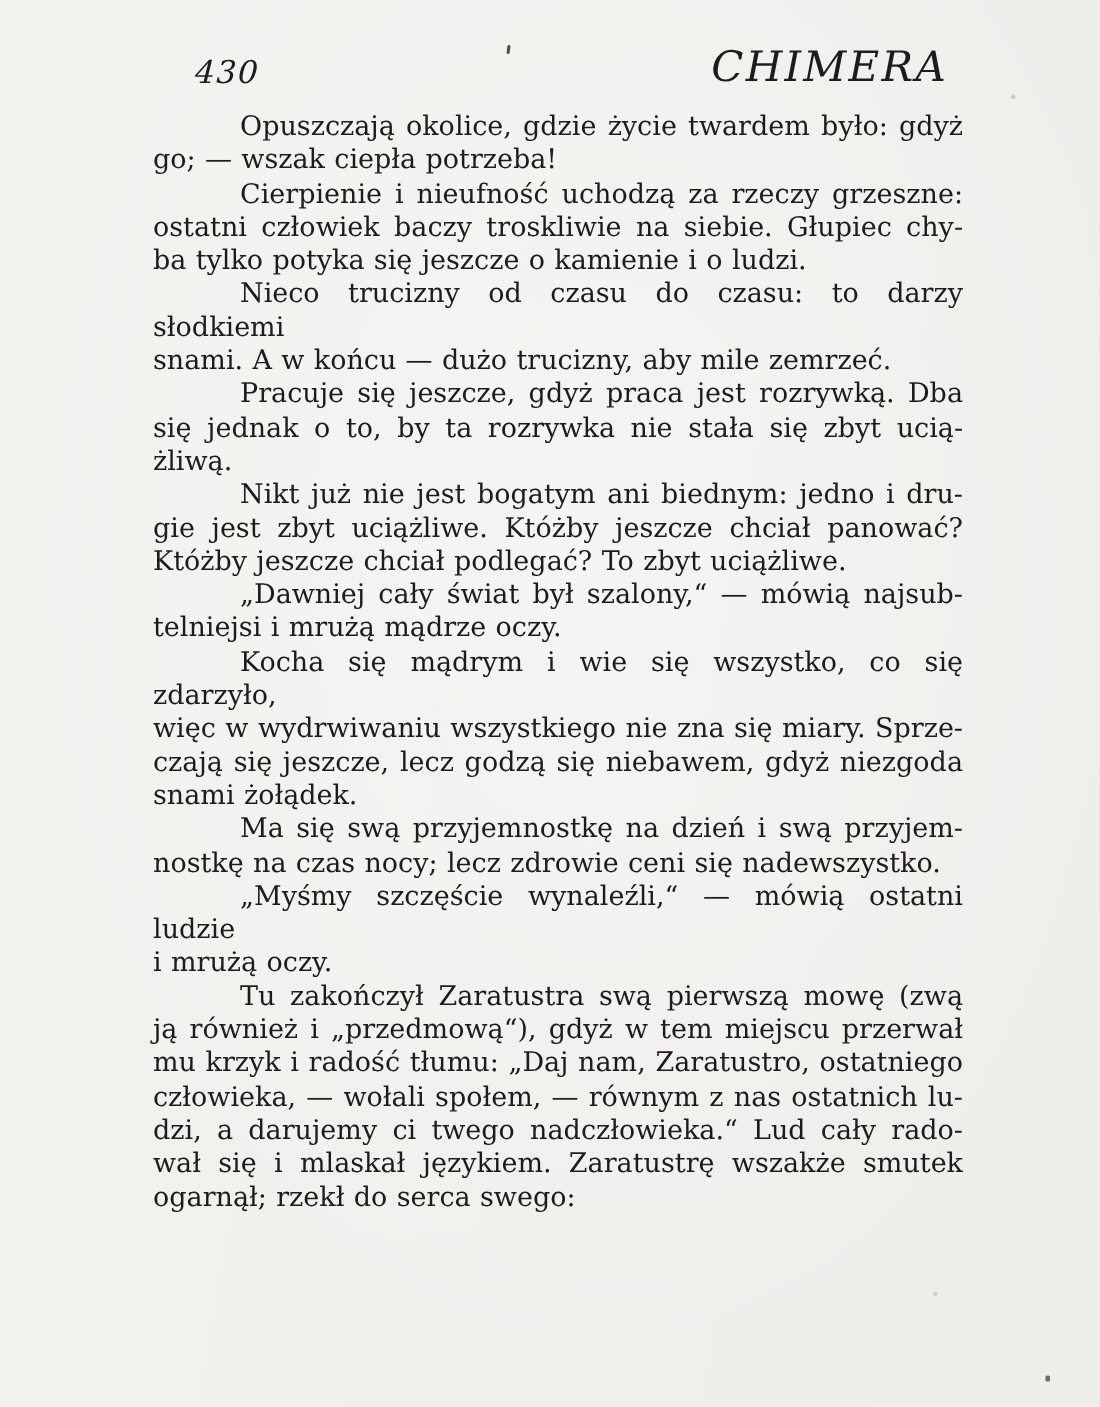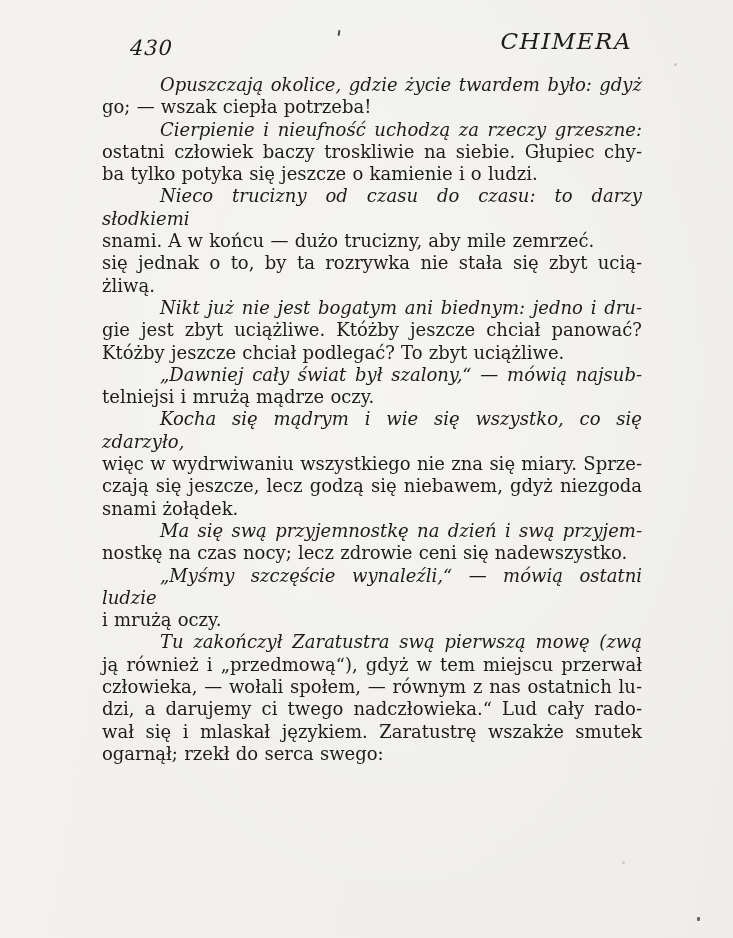--- a/index.html
+++ b/index.html
@@ -20,38 +20,38 @@
   
   .page-number {
     position: absolute; left: 130px; top: 36px;
     font-style: italic;
     font-size: 21px; letter-spacing: 1px;
     transform: skewX(-3deg);
   }
   .journal-title {
     position: absolute; right: 101px; top: 28px;
     font-style: italic;
-    font-size: 23px; letter-spacing: 1.5px;
+    font-size: 28px; letter-spacing: 1.5px;
     font-weight: 500;
   }
   
   .text-block {
     position: absolute; left: 102px; top: 74px;
     width: 540px;
   }
   .paragraph { margin: 0; }
   .line {
     font-size: 18px;
     line-height: 22.3px;
     text-align: justify;
     text-align-last: justify;
     word-spacing: 0.5px;
     white-space: normal;
   }
-  .line.first { text-indent: 58px; font-style: italic; }
+  .line.first { text-indent: 58px; }
   .line.last  { text-align-last: left; }
   
   .speck { position: absolute; border-radius: 1px; }
   .speck-1 { left: 338px; top: 30px;  width: 2px; height: 6px; background: #4d4b48; transform: rotate(8deg); }
   .speck-2 { left: 674px; top: 63px;  width: 3px; height: 3px; background: #c9c7c2; border-radius: 50%; }
   .speck-3 { left: 697px; top: 917px; width: 3px; height: 4px; background: #6b6965; }
   .speck-4 { left: 622px; top: 861px; width: 3px; height: 3px; background: #cfcdc8; border-radius: 50%; }
 </style>
 </head>
 <body>
@@ -68,20 +68,21 @@
       <div class="paragraph">
         <div class="line first">Cierpienie i nieufność uchodzą za rzeczy grzeszne:</div>
         <div class="line">ostatni człowiek baczy troskliwie na siebie. Głupiec chy-</div>
         <div class="line last">ba tylko potyka się jeszcze o kamienie i o ludzi.</div>
       </div>
       <div class="paragraph">
         <div class="line first">Nieco trucizny od czasu do czasu: to darzy słodkiemi</div>
         <div class="line last">snami. A w końcu — dużo trucizny, aby mile zemrzeć.</div>
       </div>
       <div class="paragraph">
+        <div class="line first">Pracuje się jeszcze, gdyż praca jest rozrywką. Dba</div>
         <div class="line">się jednak o to, by ta rozrywka nie stała się zbyt ucią-</div>
         <div class="line last">żliwą.</div>
       </div>
       <div class="paragraph">
         <div class="line first">Nikt już nie jest bogatym ani biednym: jedno i dru-</div>
         <div class="line">gie jest zbyt uciążliwe. Któżby jeszcze chciał panować?</div>
         <div class="line last">Któżby jeszcze chciał podlegać? To zbyt uciążliwe.</div>
       </div>
       <div class="paragraph">
         <div class="line first">„Dawniej cały świat był szalony,“ — mówią najsub-</div>
@@ -97,20 +98,21 @@
         <div class="line first">Ma się swą przyjemnostkę na dzień i swą przyjem-</div>
         <div class="line last">nostkę na czas nocy; lecz zdrowie ceni się nadewszystko.</div>
       </div>
       <div class="paragraph">
         <div class="line first">„Myśmy szczęście wynaleźli,“ — mówią ostatni ludzie</div>
         <div class="line last">i mrużą oczy.</div>
       </div>
       <div class="paragraph">
         <div class="line first">Tu zakończył Zaratustra swą pierwszą mowę (zwą</div>
         <div class="line">ją również i „przedmową“), gdyż w tem miejscu przerwał</div>
+        <div class="line">mu krzyk i radość tłumu: „Daj nam, Zaratustro, ostatniego</div>
         <div class="line">człowieka, — wołali społem, — równym z nas ostatnich lu-</div>
         <div class="line">dzi, a darujemy ci twego nadczłowieka.“ Lud cały rado-</div>
         <div class="line">wał się i mlaskał językiem. Zaratustrę wszakże smutek</div>
         <div class="line last">ogarnął; rzekł do serca swego:</div>
       </div>
     </div>
 
   <div class="speck speck-1"></div>
   <div class="speck speck-2"></div>
   <div class="speck speck-3"></div>

